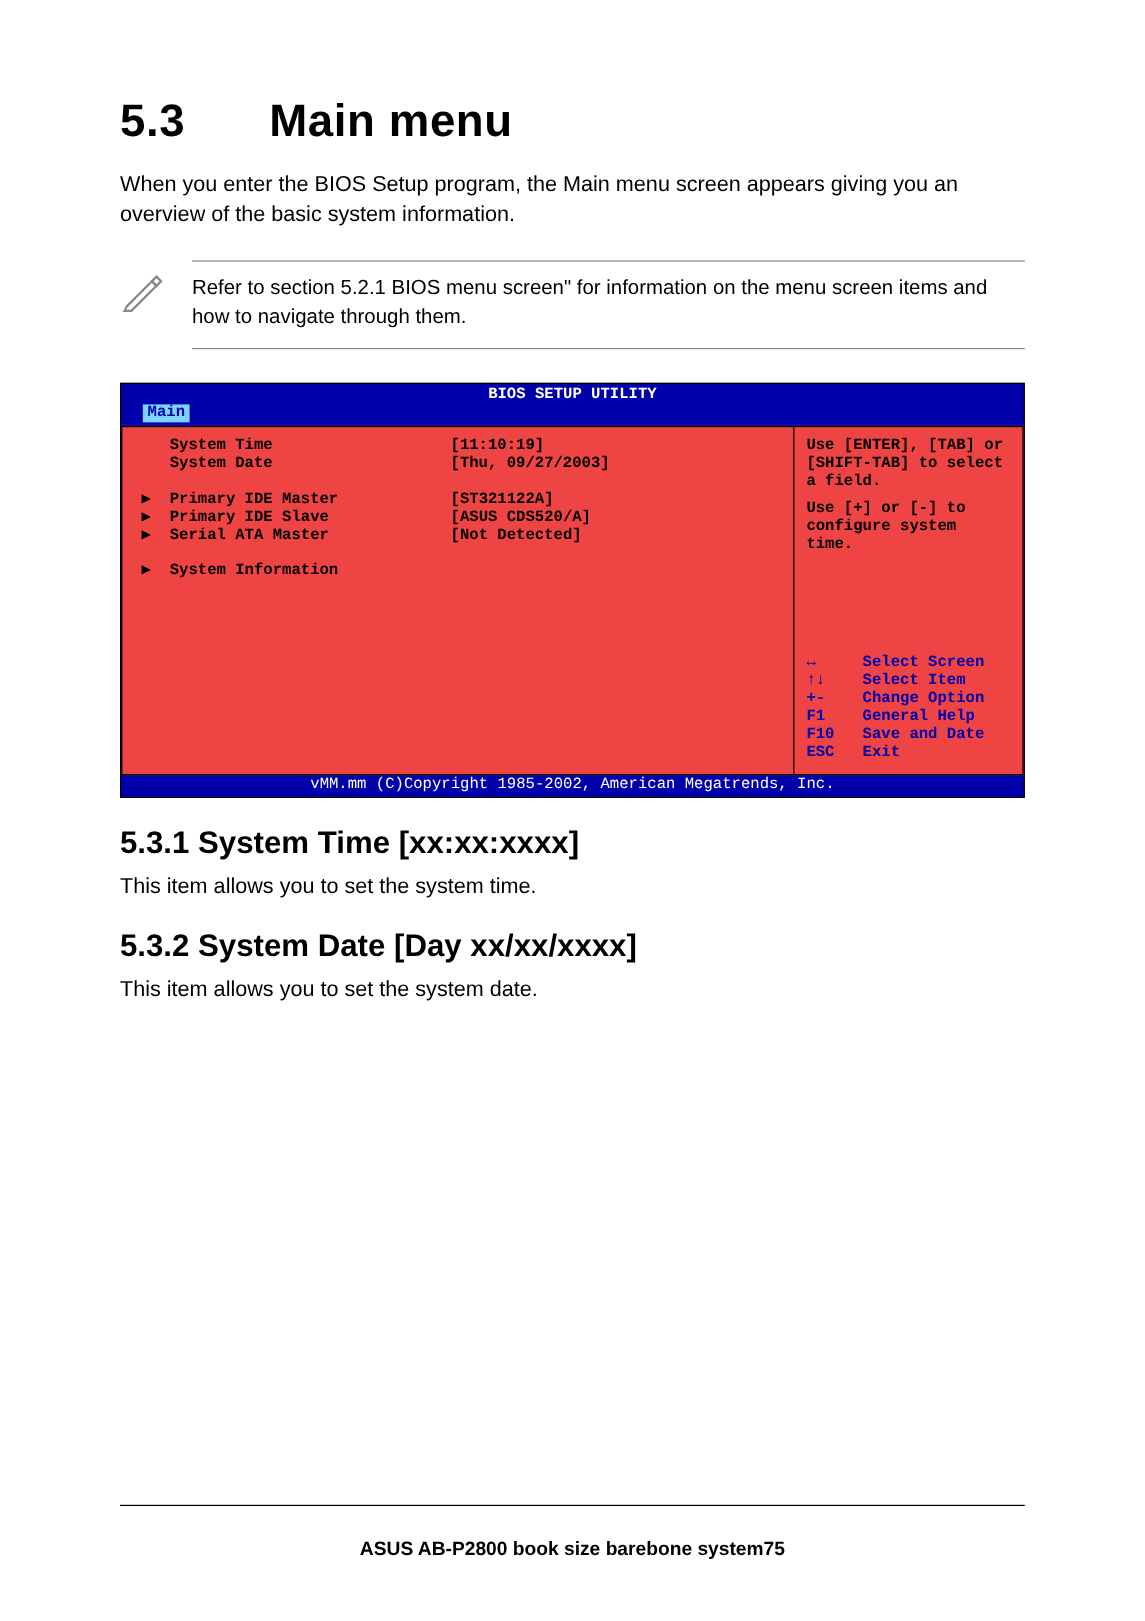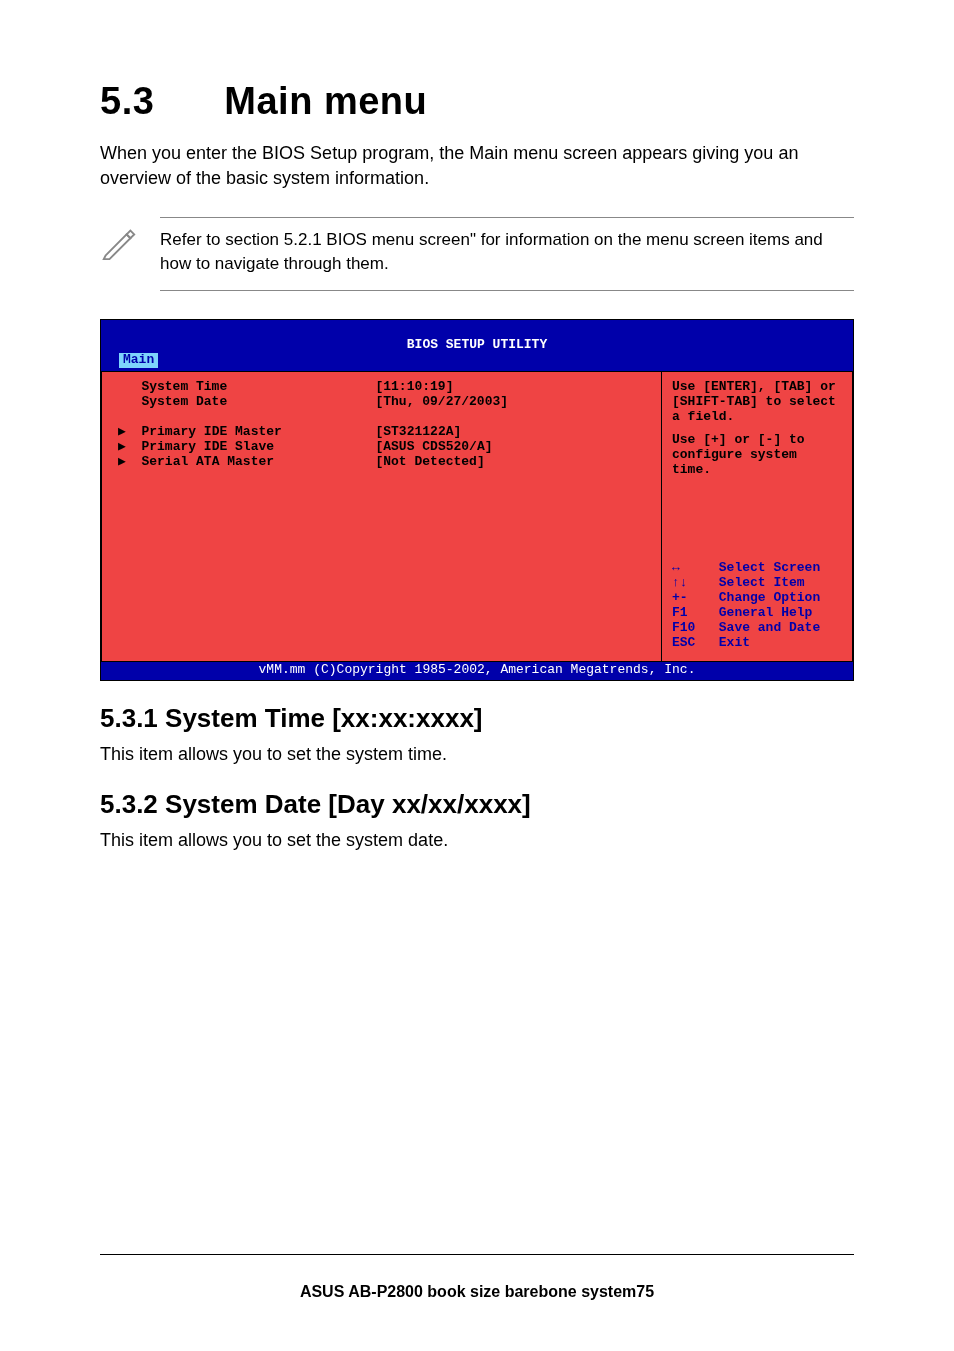--- a/index.html
+++ b/index.html
@@ -52,21 +52,21 @@
     font-family: "Courier New", monospace;
     font-size: 13px;
     line-height: 1.15;
     border: 1px solid #000;
     margin-bottom: 22px;
   }
   .bios-title {
     text-align: center;
     color: #fff;
     font-weight: bold;
-    padding: 18px 0 0 0;
+    padding: 2px 0 0 0;
   }
   .bios-tabs {
     padding: 0 18px 2px 18px;
   }
   .bios-tab {
     background: #7dd3fc;
     color: #0000aa;
     font-weight: bold;
     padding: 0 4px;
     display: inline-block;
@@ -151,20 +151,21 @@
   </div>
   <div class="bios-body">
     <div class="bios-left" id="bios-left">
         <div class="bios-row">   System Time                   [11:10:19]</div>
         <div class="bios-row">   System Date                   [Thu, 09/27/2003]</div>
         <div class="bios-row">&nbsp;</div>
         <div class="bios-row">▶  Primary IDE Master            [ST321122A]</div>
         <div class="bios-row">▶  Primary IDE Slave             [ASUS CDS520/A]</div>
         <div class="bios-row">▶  Serial ATA Master             [Not Detected]</div>
         <div class="bios-row">&nbsp;</div>
+        <div class="bios-row">▶  System Information            </div>
       </div>
     <div class="bios-right">
       <div style="white-space:normal;">Use [ENTER], [TAB] or [SHIFT-TAB] to select a field.</div>
       <div style="height:8px;"></div>
       <div style="white-space:normal;">Use [+] or [-] to configure system time.</div>
       <div class="bios-nav" id="bios-nav">
           <div class="navrow">↔     Select Screen</div>
           <div class="navrow">↑↓    Select Item</div>
           <div class="navrow">+-    Change Option</div>
           <div class="navrow">F1    General Help</div>

